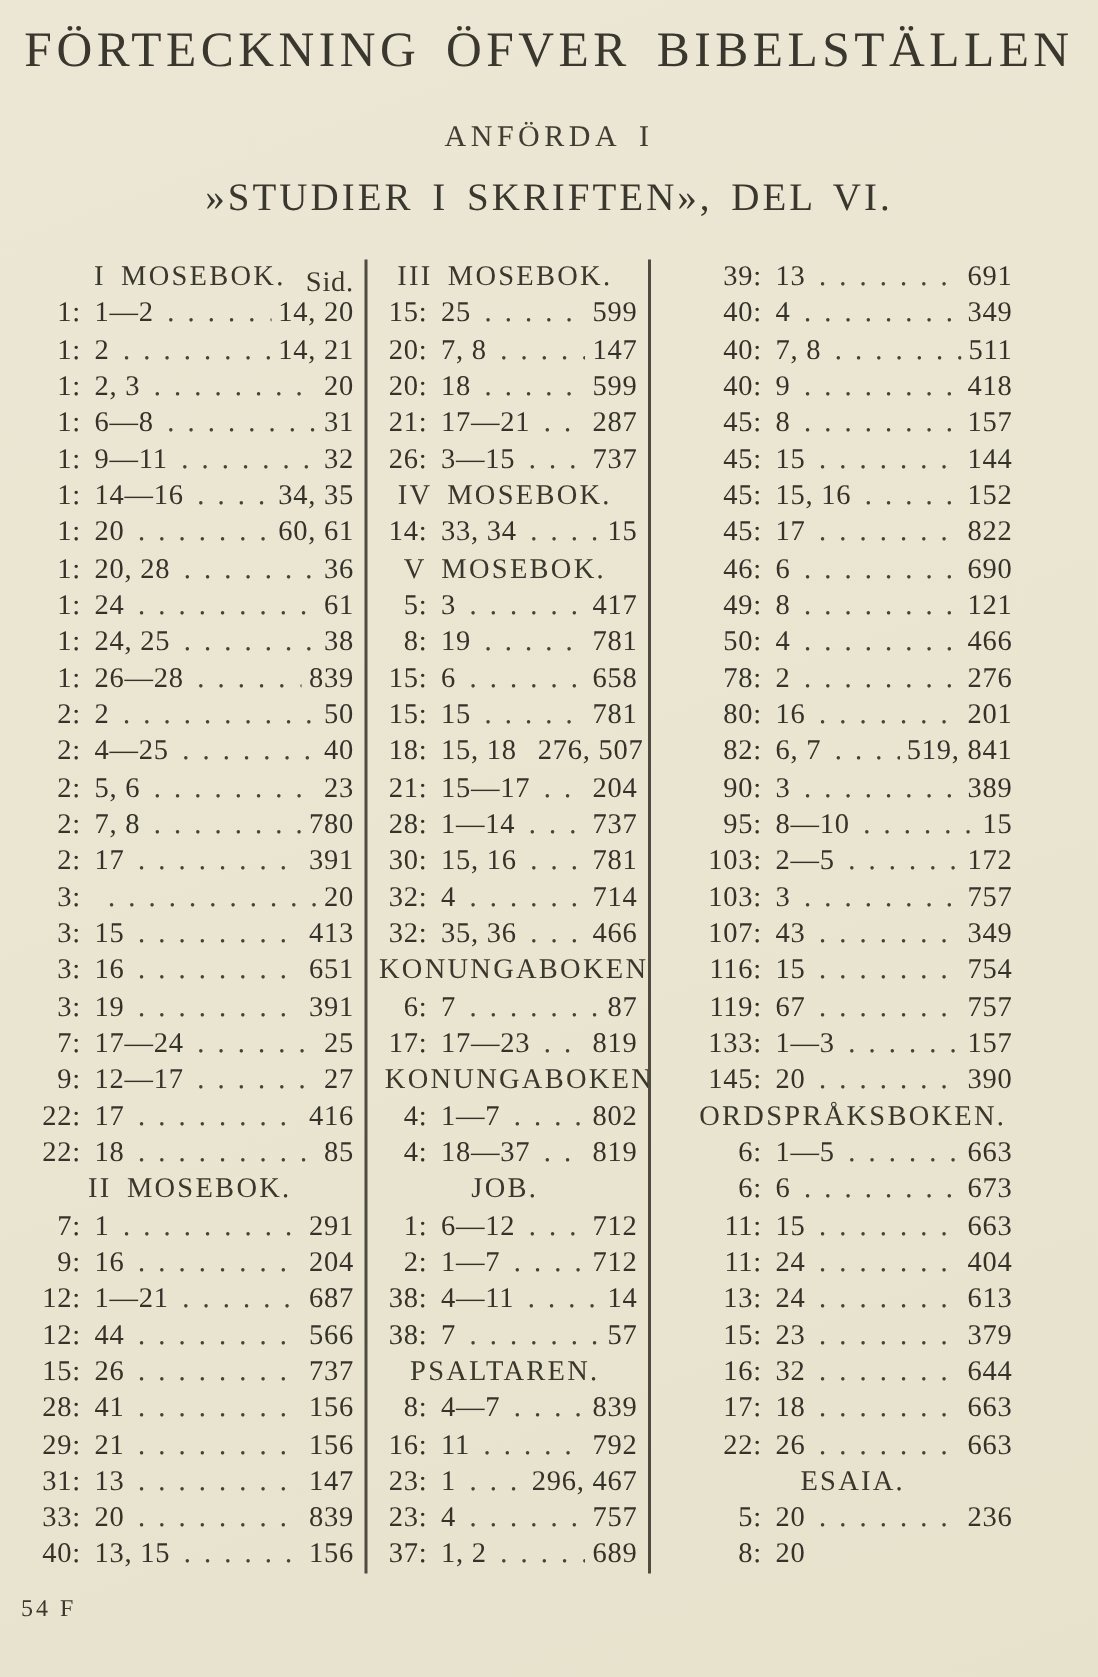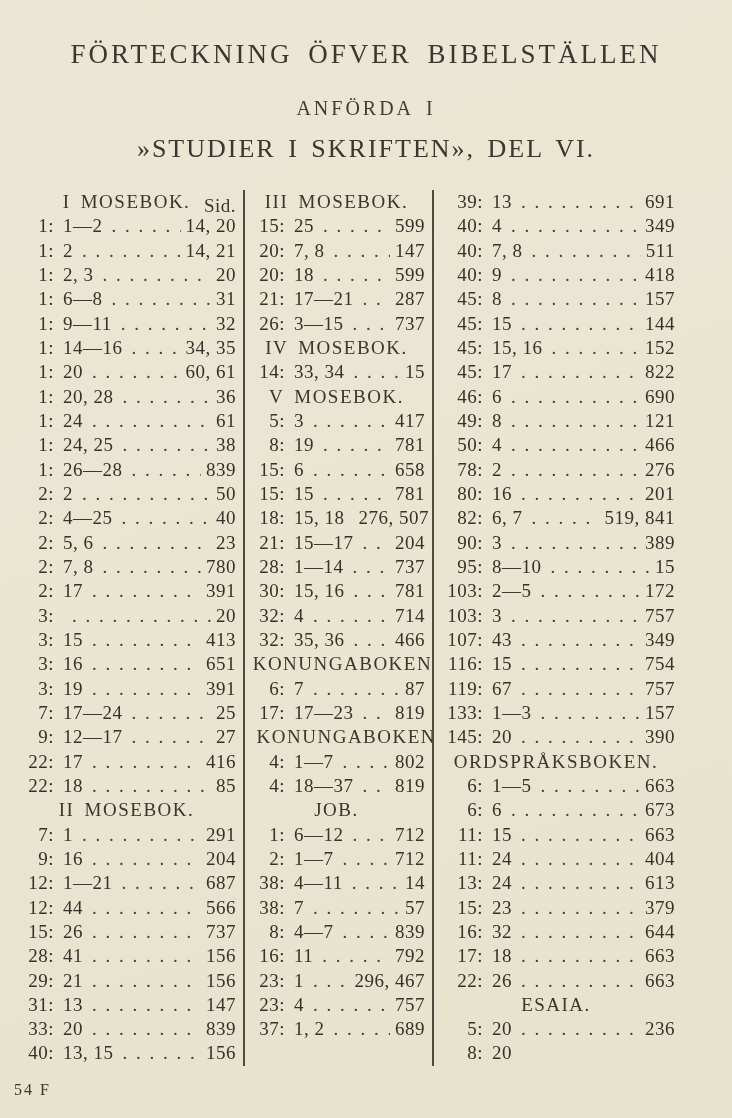--- a/index.html
+++ b/index.html
@@ -18,22 +18,22 @@
     position: relative;
     width: 732px;
     height: 1118px;
     box-sizing: border-box;
     background: linear-gradient(160deg, #ece7d4 0%, #eae5d1 55%, #e7e2cc 100%);
     color: #35322a;
   }
   
   .title-block { text-align: center; }
   .title-line1 {
-    padding-top: 39px;
-    font-size: 27px;
+    padding-top: 16px;
+    font-size: 33px;
     letter-spacing: 3px;
     word-spacing: 6px;
     color: #3a372e;
   }
   .title-line2 {
     margin-top: 27px;
     font-size: 20px;
     letter-spacing: 3px;
     word-spacing: 5px;
     color: #403d33;
@@ -49,21 +49,21 @@
   .index {
     display: flex;
     margin: 26px 4px 0 14px;
   }
   .col {
     box-sizing: border-box;
     flex: 0 0 auto;
   }
   .col-1 { width: 229px; }
   .col-2 { width: 189px; border-left: 2px solid #4e4b40; }
-  .col-3 { width: 250px; border-left: 2px solid #4e4b40; }
+  .col-3 { width: 250px; border-left: 2px solid #4e4b40; padding-left: 25px; }
   .row {
     height: 24.33px;
     line-height: 24.33px;
     display: flex;
     align-items: baseline;
     padding: 0 7px 0 3px;
     font-size: 19px;
     white-space: nowrap;
     overflow: hidden;
   }
@@ -498,20 +498,23 @@
           <span class="verses">4—11</span>
           <span class="leader"></span>
           <span class="pages">14</span>
         </div>
         <div class="row entry">
           <span class="chap">38:</span>
           <span class="verses">7</span>
           <span class="leader"></span>
           <span class="pages">57</span>
         </div>
+        <div class="row header">
+          <span>PSALTAREN.</span>
+        </div>
         <div class="row entry">
           <span class="chap">8:</span>
           <span class="verses">4—7</span>
           <span class="leader"></span>
           <span class="pages">839</span>
         </div>
         <div class="row entry">
           <span class="chap">16:</span>
           <span class="verses">11</span>
           <span class="leader"></span>

